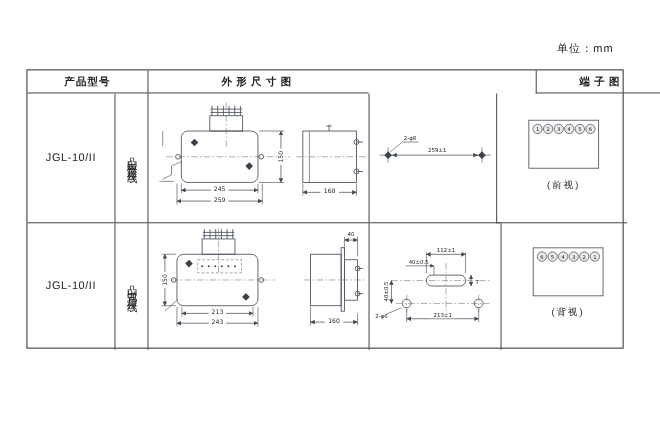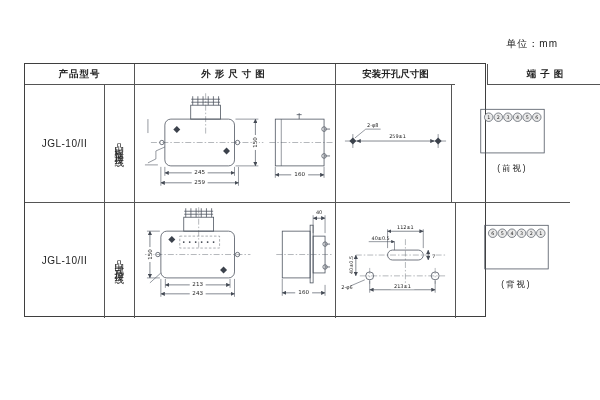--- a/index.html
+++ b/index.html
@@ -5,21 +5,21 @@
   html,body{margin:0;padding:0;}
   body{
     width:600px;height:400px;position:relative;background:#ffffff;
     font-family:"Liberation Sans","DejaVu Sans",sans-serif;color:#222;
     overflow:hidden;
   }
   .unit-label{
     position:absolute;top:37px;right:42px;font-size:10px;color:#222;letter-spacing:1px;
   }
   .tbl{
-    position:absolute;left:24px;top:63px;width:462px;height:254px;
+    position:absolute;left:24px;top:63px;width:543px;height:254px;
     border:1.4px solid #3f3f3f;box-sizing:border-box;background:#fff;
   }
   .cell{
     position:absolute;box-sizing:border-box;display:flex;align-items:center;justify-content:center;
   }
   .bl{border-left:1px solid #555;}
   .bb{border-bottom:1px solid #555;}
   .hdr{font-size:9.5px;font-weight:bold;color:#222;}
   .ls4{letter-spacing:4px;}
   .ls1{letter-spacing:1px;}
@@ -52,21 +52,20 @@
     </marker>
   </defs>
 </svg>
 
 <div class="unit-label">单位：mm</div>
 
 <div class="tbl">
 
   <div class="cell bb hdr ls1" style="left:0;top:0;width:109px;height:21px;">产品型号</div>
   <div class="cell bb bl hdr ls4" style="left:109px;top:0;width:201px;height:21px;">外形尺寸图</div>
-  <div class="cell bb bl hdr" style="left:310px;top:0;width:120px;height:21px;">安装开孔尺寸图</div>
   <div class="cell bb bl hdr ls4" style="left:430px;top:0;width:119px;height:21px;margin-left:32px;">端子图</div>
 
   <div class="cell bb model-txt" style="left:0;top:21px;width:79px;height:118px;">JGL-10/II</div>
 
   <div class="cell bb bl" style="left:79px;top:21px;width:30px;height:118px;">
     <span class="vert-txt">凸出板前接线</span>
   </div>
 
   <div class="cell bb bl" style="left:109px;top:21px;width:201px;height:118px;">
     <svg width="201" height="118" viewBox="0 0 201 118">

